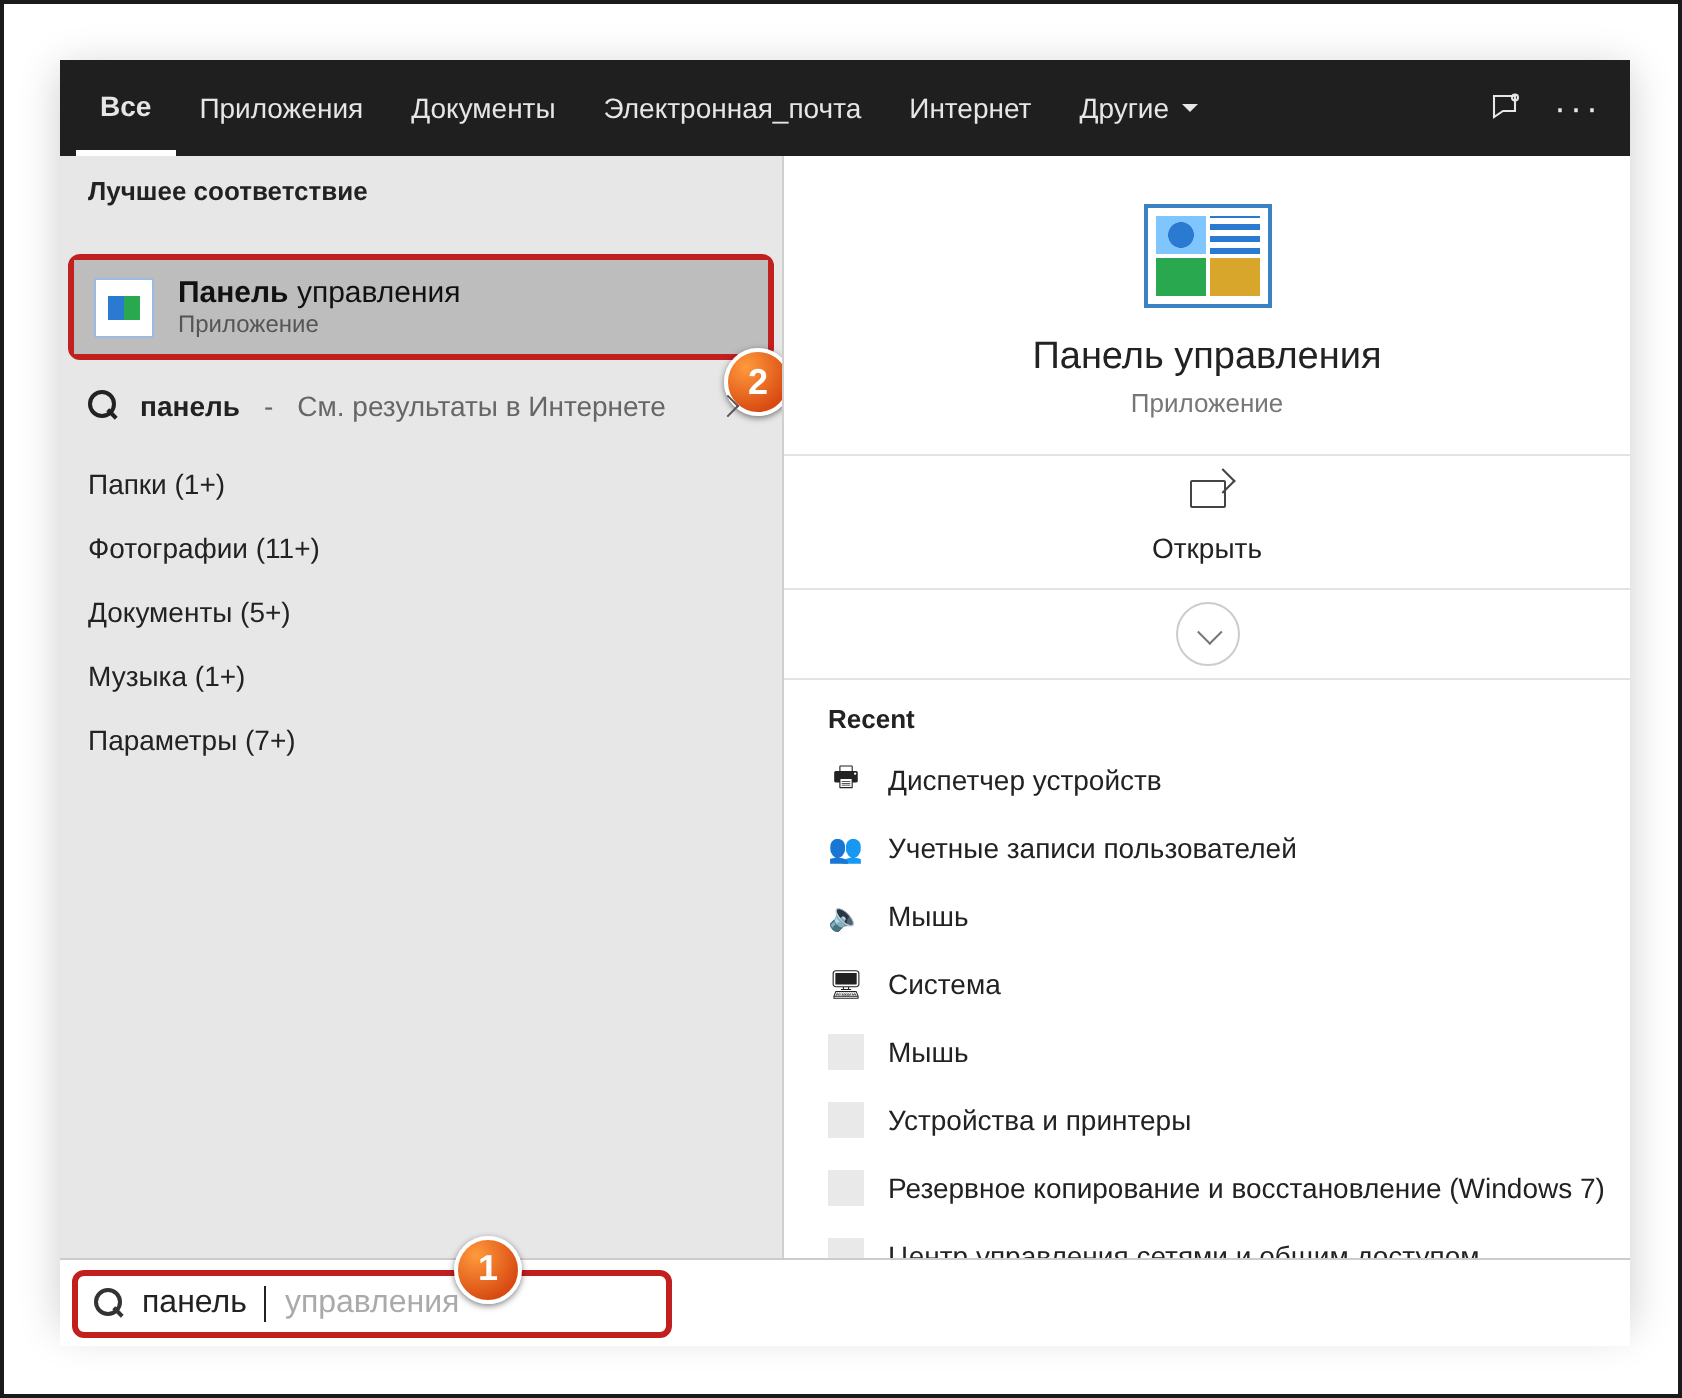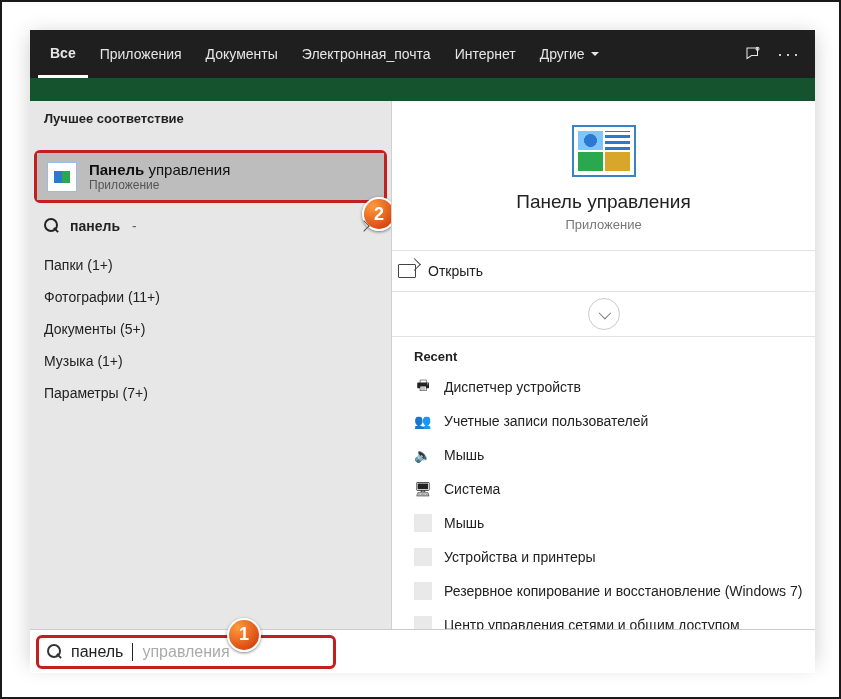--- a/index.html
+++ b/index.html
@@ -1,20 +1,20 @@
 <!DOCTYPE html>
 <html><head>
 <meta charset="utf-8">
 <style>
   * { margin: 0; padding: 0; box-sizing: border-box; }
   body { font-family: "Segoe UI", Arial, sans-serif; background: #fff; width: 841px; height: 699px; overflow: hidden; position: relative; }
 
   .outer-frame { position: absolute; top: 0; left: 0; width: 841px; height: 699px; border: 2px solid #1a1a1a; background: #fff; }
 
-  .window { position: absolute; top: 28px; left: 28px; width: 785px; height: 631px; display: flex; flex-direction: column; background: #14532d; box-shadow: 0 4px 20px rgba(0,0,0,0.2); gap: 23px; }
+  .window { position: absolute; top: 28px; left: 28px; width: 785px; height: 631px; display: flex; flex-direction: column; background: #14532d; box-shadow: 0 4px 20px rgba(0,0,0,0.2); }
 
   
   .tabbar { height: 48px; background: #1f1f1f; display: flex; align-items: center; color: #fff; padding: 0 8px; font-size: 14px; }
   .tabbar .tab { padding: 0 12px; height: 48px; display: flex; align-items: center; cursor: pointer; color: #e6e6e6; white-space: nowrap; }
   .tabbar .tab.active { border-bottom: 3px solid #fff; font-weight: 600; }
   .tabbar .spacer { flex: 1; }
   .tabbar .iconbtn { width: 36px; height: 48px; display: flex; align-items: center; justify-content: center; cursor: pointer; color: #e6e6e6; }
   .dots { font-size: 18px; letter-spacing: 2px; }
   .chev-down::after{content:"";display:inline-block;margin-left:6px;border:4px solid transparent;border-top-color:#e6e6e6;transform:translateY(2px);}
 
@@ -51,21 +51,21 @@
   .right { flex:1; background:#fff; display:flex; flex-direction:column; overflow:hidden;}
   .hero { display:flex; flex-direction:column; align-items:center; padding:24px 0 18px;}
   .hero-icon{width:64px;height:52px;background:#fff;border:2px solid #3b82c4;display:grid;grid-template-columns:1fr 1fr;grid-template-rows:1fr 1fr;gap:2px;padding:4px;}
   .hero-icon div:nth-child(1){background:radial-gradient(circle,#2a7ad1 40%,#7fc6ff 42%);} 
   .hero-icon div:nth-child(2){background:repeating-linear-gradient(0deg,#2a7ad1 0 3px,#fff 3px 6px);} 
   .hero-icon div:nth-child(3){background:#2aa84f;} 
   .hero-icon div:nth-child(4){background:#d8a62a;} 
   .hero-title{font-size:19px;color:#222;margin-top:14px;}
   .hero-sub{font-size:13px;color:#777;margin-top:4px;}
 
-  .open-row{display:flex;align-items:center;gap:12px;padding:12px 6px;font-size:14px;color:#222;border-top:1px solid #e3e3e3;border-bottom:1px solid #e3e3e3;cursor:pointer;}
+  .open-row{display:flex;align-items:center;gap:12px;padding:12px 17px;font-size:14px;color:#222;border-top:1px solid #e3e3e3;border-bottom:1px solid #e3e3e3;cursor:pointer;flex-direction:column;}
   .open-icon{width:18px;height:14px;border:1.5px solid #444;border-radius:1px;position:relative;}
   .open-icon::before{content:"";position:absolute;right:-4px;top:-5px;width:8px;height:8px;border-top:1.5px solid #444;border-right:1.5px solid #444;transform:rotate(45deg);}
 
   .expander-row{display:flex;justify-content:center;padding:6px 0;border-bottom:1px solid #e3e3e3;}
   .expander{width:32px;height:32px;border:1px solid #ccc;border-radius:50%;display:flex;align-items:center;justify-content:center;cursor:pointer;color:#777;}
   .expander::after{content:"";width:8px;height:8px;border-right:1.5px solid #777;border-bottom:1.5px solid #777;transform:rotate(45deg) translateY(-2px);}
 
   .recent-label{font-size:13px;color:#222;font-weight:600;padding:12px 22px 6px;}
   .recent-list{display:flex;flex-direction:column;overflow:hidden;}
   .recent-item{display:flex;align-items:center;gap:12px;padding:8px 22px;font-size:14px;color:#222;cursor:pointer;white-space:nowrap;overflow:hidden;text-overflow:ellipsis;}
@@ -125,20 +125,21 @@
               <div class="hit-sub">Приложение</div>
             </div>
           </div>
           <div class="badge badge2">2</div>
         </div>
 
         <div class="web-row">
           <span class="mag"></span>
           <span class="term">панель</span>
           <span class="sep">-</span>
+          <span class="hint">См. результаты в Интернете</span>
           <span class="go">
               <span class="chev-right"></span>
             </span>
         </div>
 
         <div class="cat-row">Папки (1+)</div>
         <div class="cat-row">Фотографии (11+)</div>
         <div class="cat-row">Документы (5+)</div>
         <div class="cat-row">Музыка (1+)</div>
         <div class="cat-row">Параметры (7+)</div>

